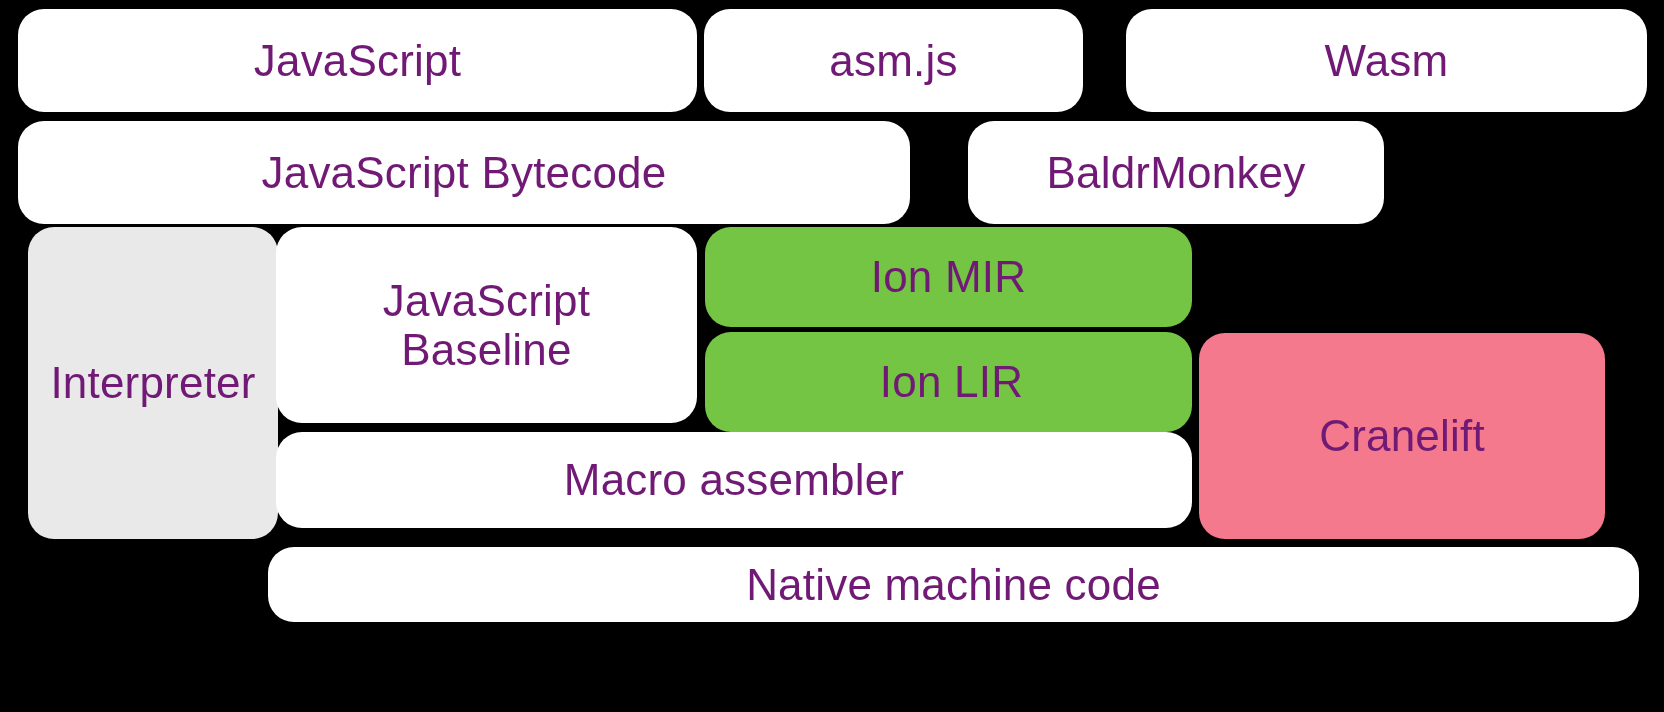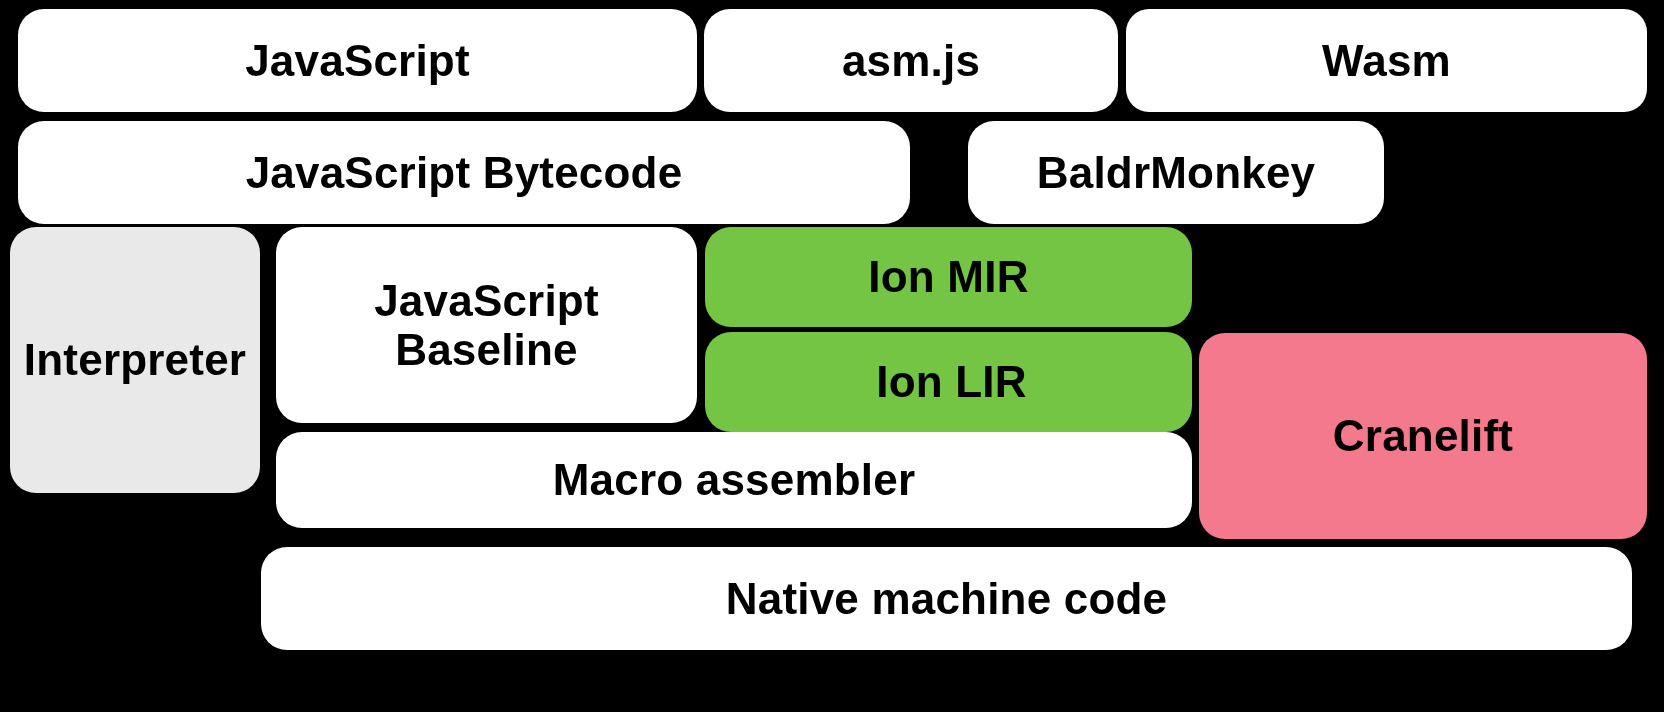--- a/index.html
+++ b/index.html
@@ -22,54 +22,54 @@
   }
 
   .node {
     position: absolute;
     box-sizing: border-box;
     border-radius: 26px;
     display: flex;
     align-items: center;
     justify-content: center;
     text-align: center;
-    color: #000000;
+    color: #701a75;
     font-size: 44px;
-    font-weight: 700;
+    font-weight: 400;
     line-height: 1.12;
     letter-spacing: 0.2px;
     white-space: pre-line;
     background: #ffffff;
     user-select: none;
   }
 
   .node.white   { background: #ffffff; }
   .node.grey    { background: #e9e9e9; }
   .node.green   { background: #74c544; text-align: center; }
   .node.pink    { background: #f5798d; }
 
   
   #node-javascript        { left: 18px;   top: 9px;   width: 679px;  height: 103px; }
-  #node-asmjs             { left: 704px;  top: 9px;   width: 414px;  height: 103px; }
-  #node-wasm              { left: 1126px; top: 9px;   width: 521px;  height: 103px; border-radius: 23px; }
+  #node-asmjs             { left: 704px;  top: 9px;   width: 379px;  height: 103px; }
+  #node-wasm              { left: 1126px; top: 9px;   width: 521px;  height: 103px; }
 
   
   #node-js-bytecode       { left: 18px;   top: 121px; width: 892px;  height: 103px; text-align: right; }
   #node-baldrmonkey       { left: 920px;  top: 121px; width: 416px;  height: 103px; margin-left: 48px; }
 
   
-  #node-interpreter       { left: 10px;   top: 227px; width: 250px;  height: 266px; }
+  #node-interpreter       { left: 28px;   top: 227px; width: 250px;  height: 312px; }
   #node-js-baseline       { left: 276px;  top: 227px; width: 421px;  height: 196px; }
   #node-ion-mir           { left: 705px;  top: 227px; width: 487px;  height: 100px; }
   #node-ion-lir           { left: 705px;  top: 332px; width: 487px;  height: 100px; padding-left: 6px; }
   #node-macro-assembler   { left: 276px;  top: 432px; width: 916px;  height: 96px; }
-  #node-cranelift         { left: 1199px; top: 333px; width: 448px;  height: 206px; }
+  #node-cranelift         { left: 1199px; top: 333px; width: 406px;  height: 206px; }
 
   
-  #node-native-code       { left: 261px;  top: 547px; width: 1371px; height: 103px; }
+  #node-native-code       { left: 268px;  top: 547px; width: 1371px; height: 75px; }
 </style>
 </head>
 <body>
 
 <div id="stack-diagram">
 
   <div class="node white" id="node-javascript">JavaScript</div>
 
   <div class="node white" id="node-asmjs">asm.js</div>
 

